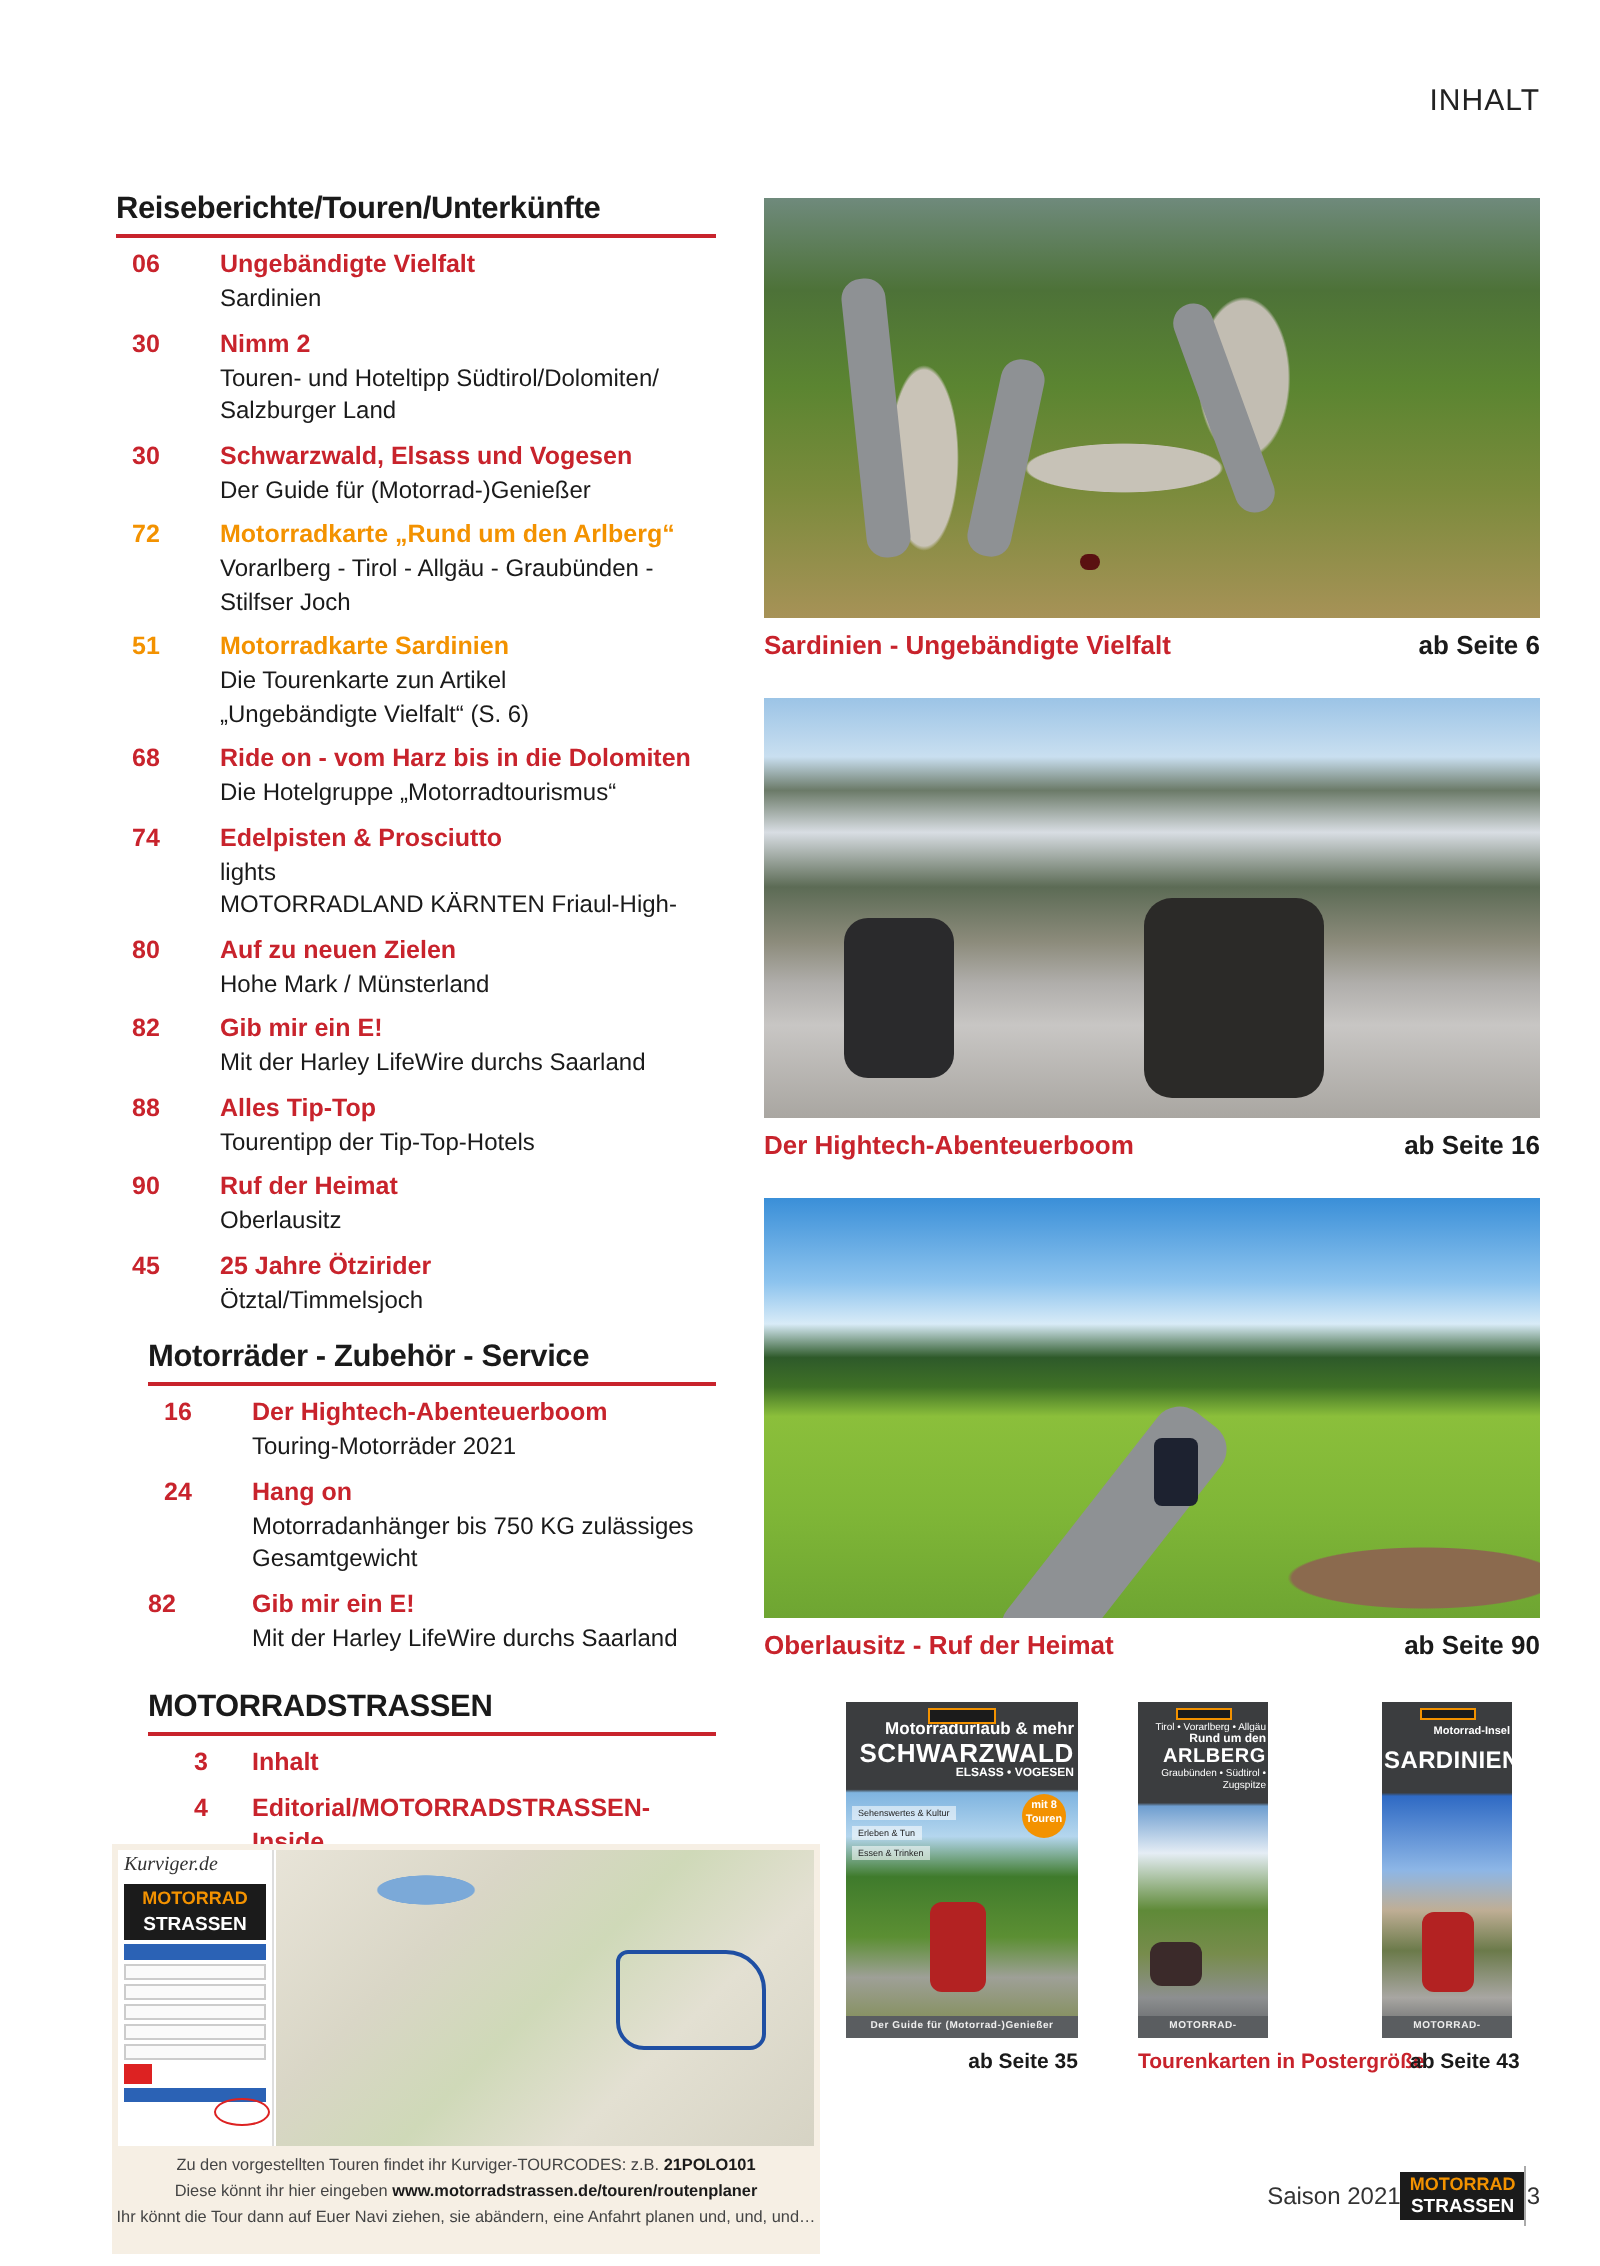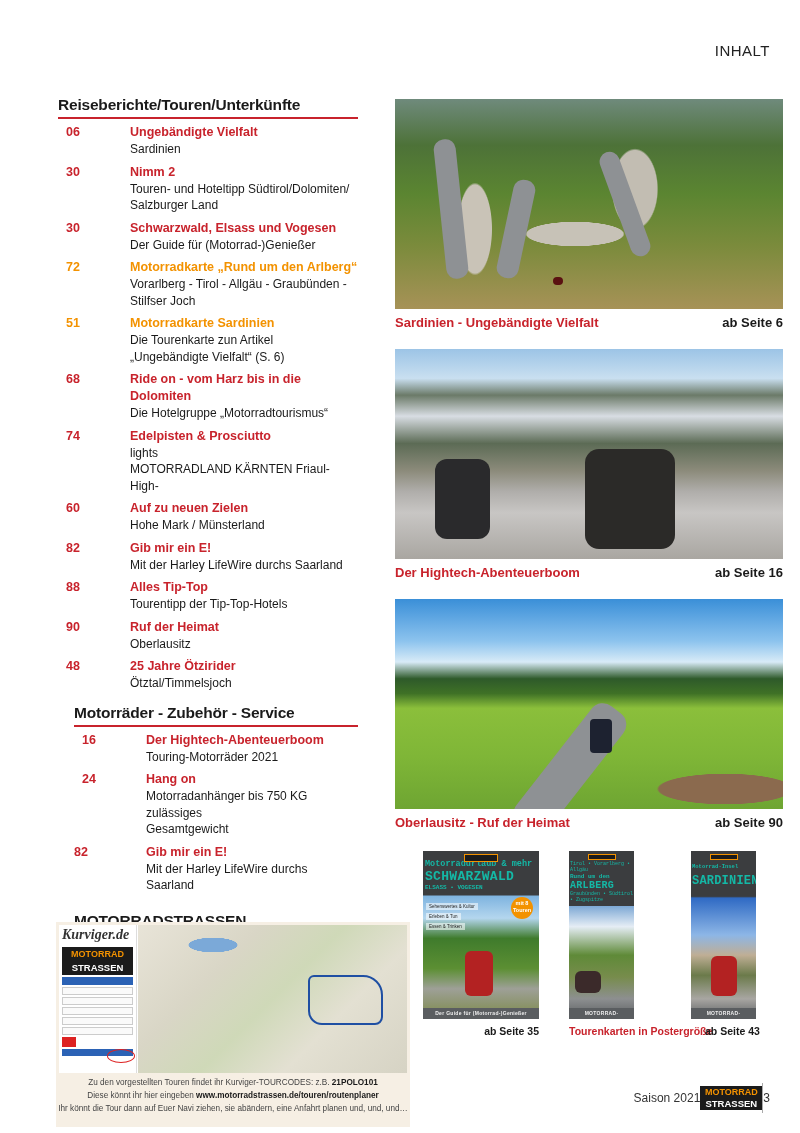--- a/index.html
+++ b/index.html
@@ -5,31 +5,31 @@
   * { box-sizing: border-box; margin: 0; padding: 0; }
   html, body { width: 800px; height: 1133px; background: #ffffff; overflow: hidden; }
   body { position: relative; font-family: "Liberation Sans", "DejaVu Sans", sans-serif; color: #1a1a1a; }
 
   .page-label { position: absolute; top: 42px; right: 30px; font-size: 15px; letter-spacing: 0.5px; color: #222; }
 
   
   .toc { position: absolute; left: 58px; top: 96px; width: 300px; }
   .section-title { font-size: 15.5px; font-weight: bold; color: #1a1a1a; padding-bottom: 3px; border-bottom: 2px solid #c8232c; margin-bottom: 5px; letter-spacing: -0.2px; }
   .section + .section { margin-top: 12px; margin-left: 16px; }
-  .entry { display: flex; margin-bottom: 6px; gap: 20px; }
+  .entry { display: flex; margin-bottom: 6px; }
   .entry .num { width: 52px; font-weight: bold; font-size: 12.5px; color: #c8232c; padding-left: 8px; line-height: 17px; }
   .entry .num.flush { padding-left: 0; }
   .entry .num.right { text-align: right; padding-right: 22px; padding-left: 0; width: 52px; }
   .entry .body { flex: 1; }
   .entry .title { font-weight: bold; font-size: 12.5px; color: #c8232c; line-height: 17px; }
   .entry.orange .num, .entry.orange .title { color: #f39200; }
   .entry .sub { font-size: 12px; color: #1a1a1a; line-height: 16.5px; }
 
   
-  .feature { position: absolute; left: 395px; width: 388px; }
+  .feature { position: absolute; left: 382px; width: 388px; }
   .feature .photo { width: 388px; height: 210px; position: relative; overflow: hidden; }
   .feature .cap { display: flex; justify-content: space-between; margin-top: 6px; font-weight: bold; font-size: 13px; }
   .feature .cap .t { color: #c8232c; }
   .feature .cap .p { color: #1a1a1a; }
 
   .photo-sardinia { background:
       radial-gradient(ellipse 80px 20px at 180px 135px, #c7c2b7 60%, transparent 62%),
       radial-gradient(ellipse 30px 80px at 80px 130px, #c9c3b7 55%, transparent 58%),
       radial-gradient(ellipse 40px 70px at 240px 90px, #c2bdb2 55%, transparent 58%),
       linear-gradient(180deg, #6f8a7c 0%, #4d7238 22%, #5b8531 45%, #7b8b3c 70%, #a79257 100%); }
@@ -38,39 +38,39 @@
   .photo-oberlausitz { background:
       radial-gradient(ellipse 110px 25px at 330px 190px, #8b6a4e 60%, transparent 62%),
       linear-gradient(180deg, #3a8fd8 0%, #8cc3ee 20%, #d8ebf7 30%, #2e5a2a 38%, #3f7126 45%, #8bbf3b 52%, #7fb637 75%, #6ea532 100%); }
   .road { position: absolute; background: #8e9194; }
   .moto { position: absolute; width: 14px; height: 20px; background: #1d2230; border-radius: 4px; }
 
   
   .kurviger { position: absolute; left: 56px; top: 922px; width: 354px; height: 205px; background: #f6efe4; }
   .kurviger .map { position: absolute; left: 3px; top: 3px; width: 348px; height: 148px; background: #ffffff; }
   .kurviger .panel { position: absolute; left: 0; top: 0; width: 78px; height: 148px; background: #ffffff; border-right: 1px solid #ddd; }
-  .kurviger .panel .brand { font-family: "Liberation Serif", serif; font-style: italic; font-size: 14px; padding: 2px 3px; color: #333; font-weight: bold; }
+  .kurviger .panel .brand { font-family: "Liberation Serif", serif; font-style: italic; font-size: 10px; padding: 2px 3px; color: #333; }
   .kurviger .panel .logo { margin: 2px 3px; height: 28px; background: #1b1b1b; color: #f39200; font-size: 9px; font-weight: bold; text-align: center; line-height: 13px; padding-top: 1px; }
   .kurviger .panel .logo span { display: block; color: #fff; font-size: 9.5px; }
   .kurviger .panel .btn { margin: 2px 3px; height: 8px; background: #2b62b5; }
   .kurviger .panel .row { margin: 2px 3px; height: 8px; border: 1px solid #ccc; background: #fafafa; }
   .kurviger .panel .red { margin: 2px 3px; width: 14px; height: 10px; background: #d22; }
   .kurviger .terrain { position: absolute; left: 79px; top: 0; right: 0; bottom: 0;
       background:
         radial-gradient(ellipse 40px 12px at 75px 20px, #7ba9d8 60%, transparent 62%),
         linear-gradient(135deg, #e8e4d8 0%, #d9d6c6 30%, #cfd9b8 50%, #e3e0d2 70%, #d6d3c4 100%); }
   .kurviger .route { position: absolute; left: 170px; top: 50px; width: 75px; height: 50px; border: 2px solid #1f4fa3; border-radius: 6px 20px 8px 14px; }
   .kurviger .circle { position: absolute; left: 48px; top: 124px; width: 28px; height: 14px; border: 1.5px solid #d22; border-radius: 50%; }
   .kurviger .note { position: absolute; left: 0; right: 0; top: 154px; text-align: center; font-size: 8.2px; color: #444; line-height: 13px; }
   .kurviger .note b { color: #1a1a1a; }
 
   
   .cover { position: absolute; top: 851px; }
   .cover .img { position: relative; overflow: hidden; }
-  .cover .head { background: #3b3d3f; color: #14b8a6; text-align: left; font-family: Liberation Mono, monospace; }
+  .cover .head { background: #3b3d3f; color: #ffffff; text-align: right; }
   .cover .foot { position: absolute; left: 0; right: 0; bottom: 0; height: 11px; background: #5a5d60; color: #eee; font-size: 5px; text-align: center; line-height: 11px; font-weight: bold; letter-spacing: 0.3px; }
   .cover .caption { font-size: 10.5px; font-weight: bold; margin-top: 6px; }
   .cover1 { left: 423px; }
   .cover1 .img { width: 116px; height: 168px; background: linear-gradient(180deg, #3b3d3f 0%, #3b3d3f 26%, #7fb4e0 27%, #b4d6ee 40%, #3f7b2c 52%, #5c8f33 70%, #9ea097 82%, #7c8a48 100%); }
   .cover1 .head { padding: 8px 2px 3px; }
   .cover1 .h1 { font-size: 8.5px; font-weight: bold; }
   .cover1 .h2 { font-size: 13px; font-weight: bold; letter-spacing: 0.3px; }
   .cover1 .h3 { font-size: 6px; font-weight: bold; }
   .cover1 .badge { position: absolute; right: 6px; top: 46px; width: 22px; height: 22px; border-radius: 50%; background: #f39200; color: #fff; font-size: 5.5px; font-weight: bold; text-align: center; line-height: 7px; padding-top: 3px; }
   .cover1 .tag { position: absolute; left: 3px; height: 7px; padding: 0 3px; background: rgba(255,255,255,0.55); font-size: 4.5px; color: #222; line-height: 7px; }
@@ -151,21 +151,21 @@
       </div>
     <div class="entry">
         <div class="num">74</div>
         <div class="body">
           <div class="title">Edelpisten &amp; Prosciutto</div>
           <div class="sub">lights</div>
           <div class="sub">MOTORRADLAND KÄRNTEN Friaul-High-</div>
         </div>
       </div>
     <div class="entry">
-        <div class="num">60</div>
+        <div class="num">80</div>
         <div class="body">
           <div class="title">Auf zu neuen Zielen</div>
           <div class="sub">Hohe Mark / Münsterland</div>
         </div>
       </div>
     <div class="entry">
         <div class="num">82</div>
         <div class="body">
           <div class="title">Gib mir ein E!</div>
           <div class="sub">Mit der Harley LifeWire durchs Saarland</div>
@@ -179,21 +179,21 @@
         </div>
       </div>
     <div class="entry">
         <div class="num">90</div>
         <div class="body">
           <div class="title">Ruf der Heimat</div>
           <div class="sub">Oberlausitz</div>
         </div>
       </div>
     <div class="entry">
-        <div class="num">48</div>
+        <div class="num">45</div>
         <div class="body">
           <div class="title">25 Jahre Ötzirider</div>
           <div class="sub">Ötztal/Timmelsjoch</div>
         </div>
       </div>
   </div>
 
   <div class="section">
     <div class="section-title">Motorräder - Zubehör - Service</div>
     <div class="entry">

